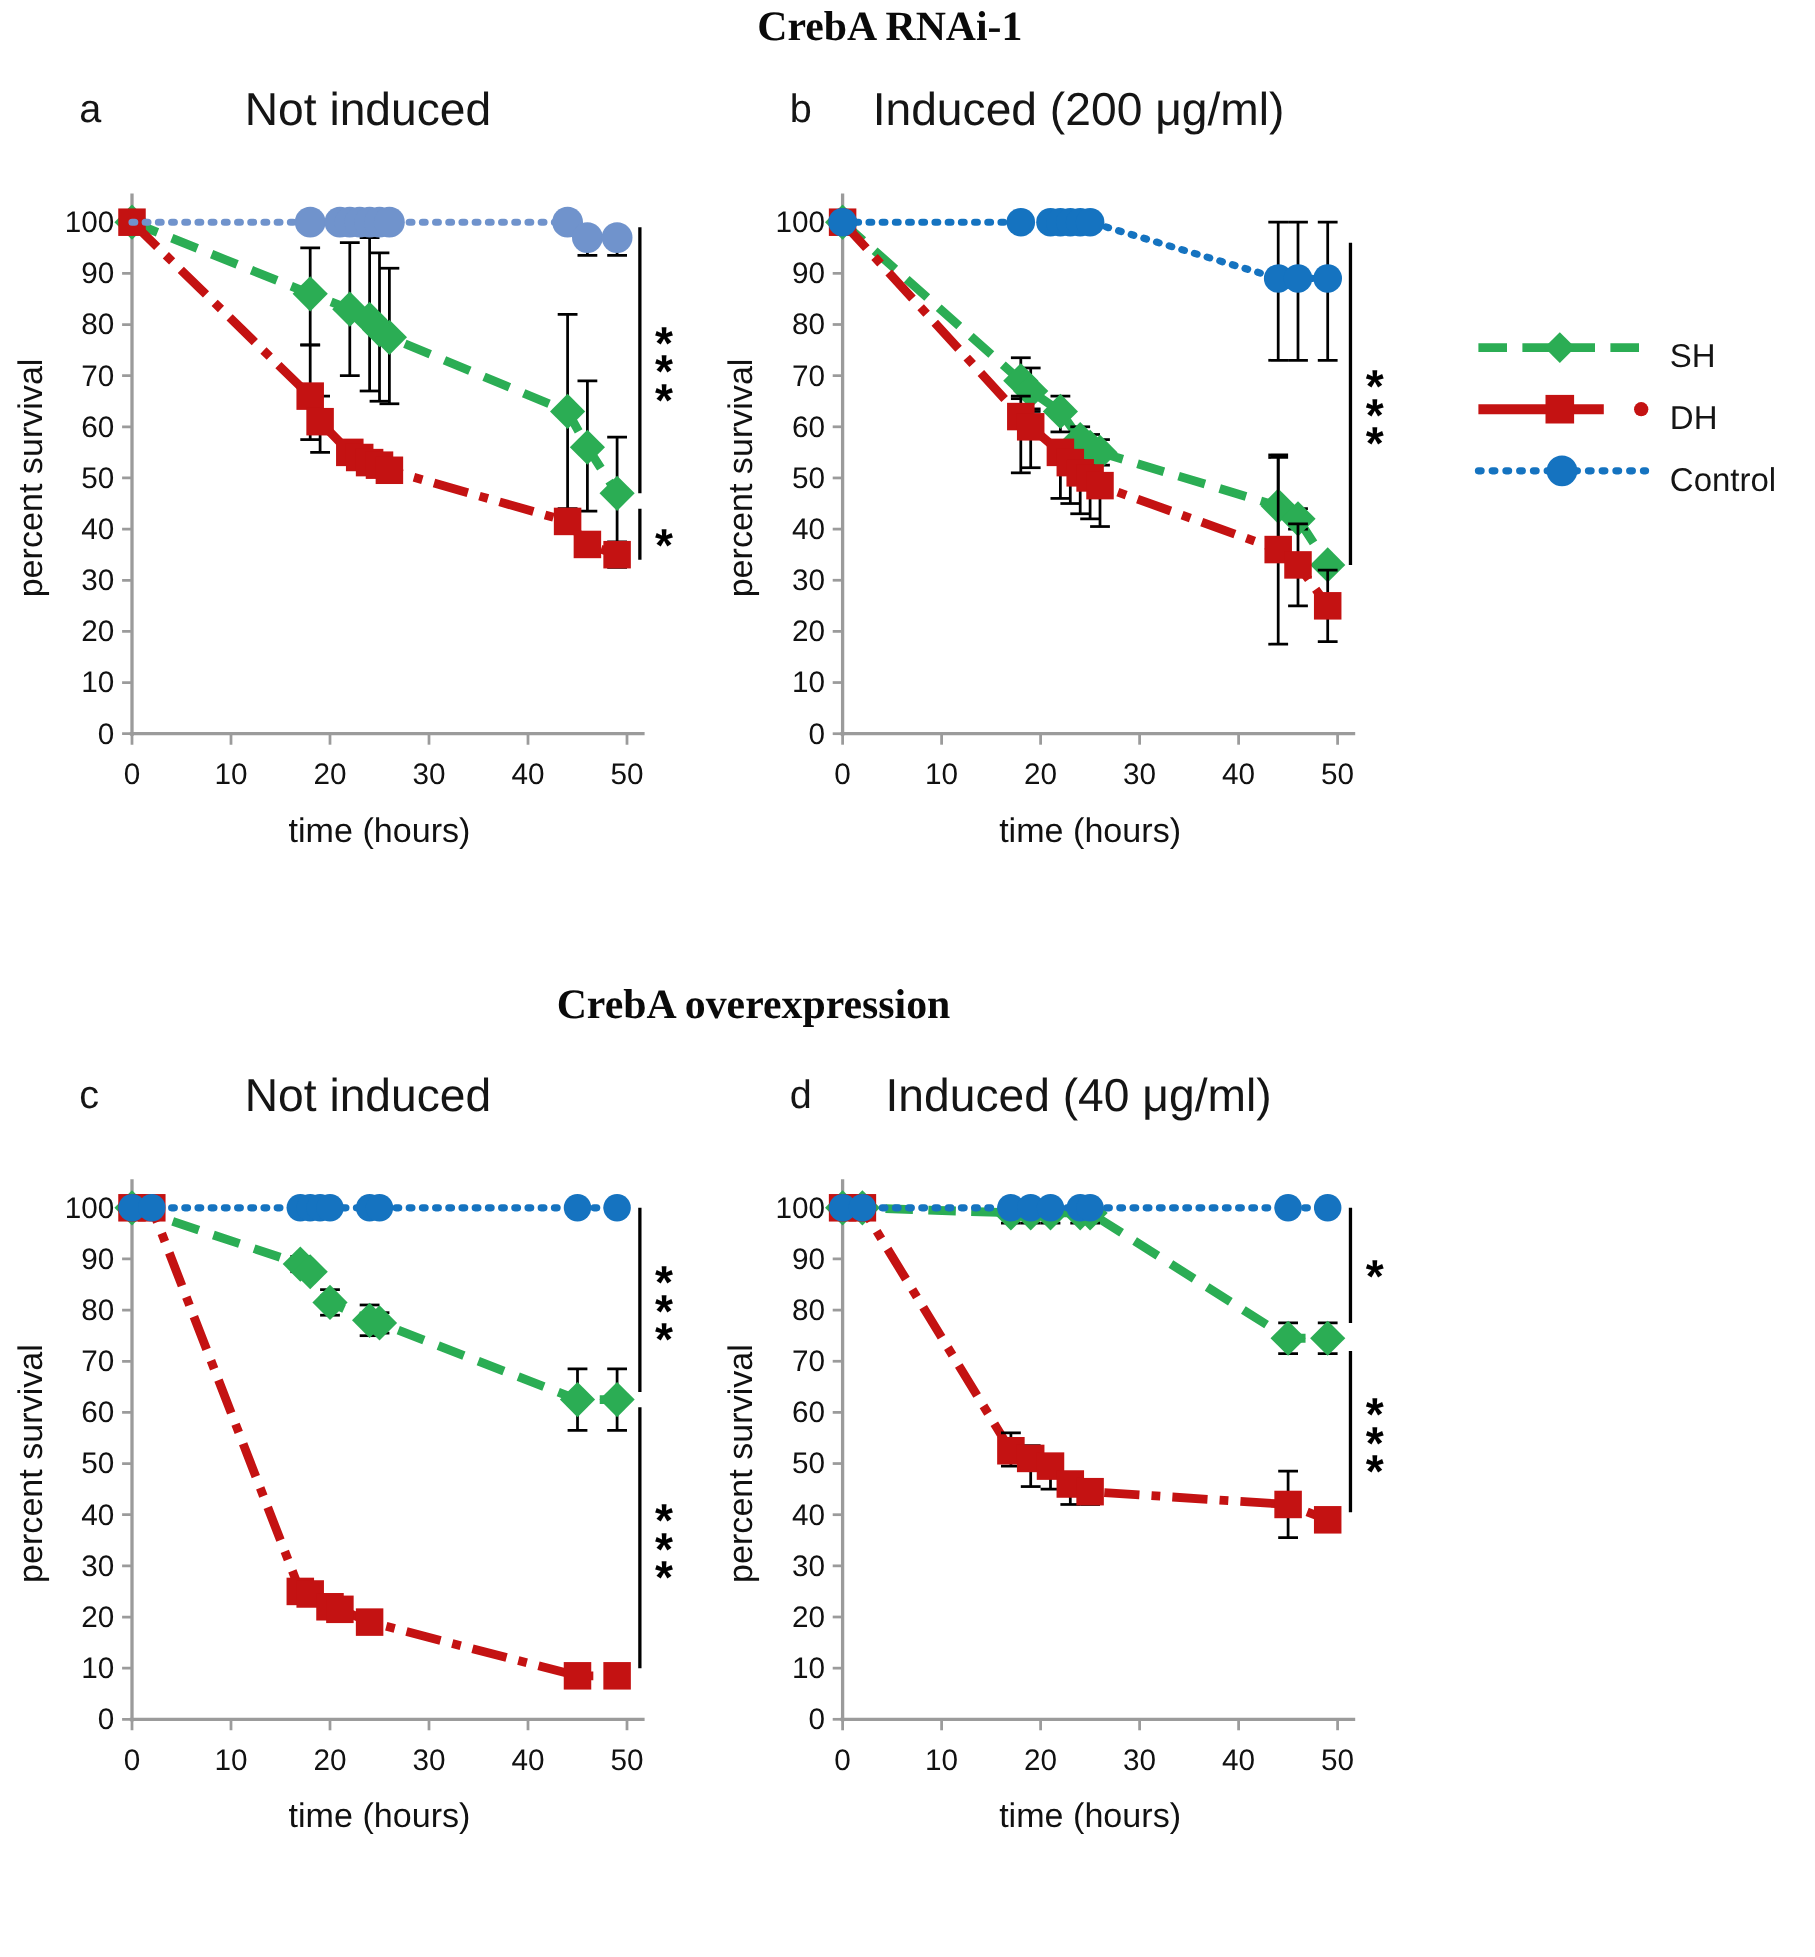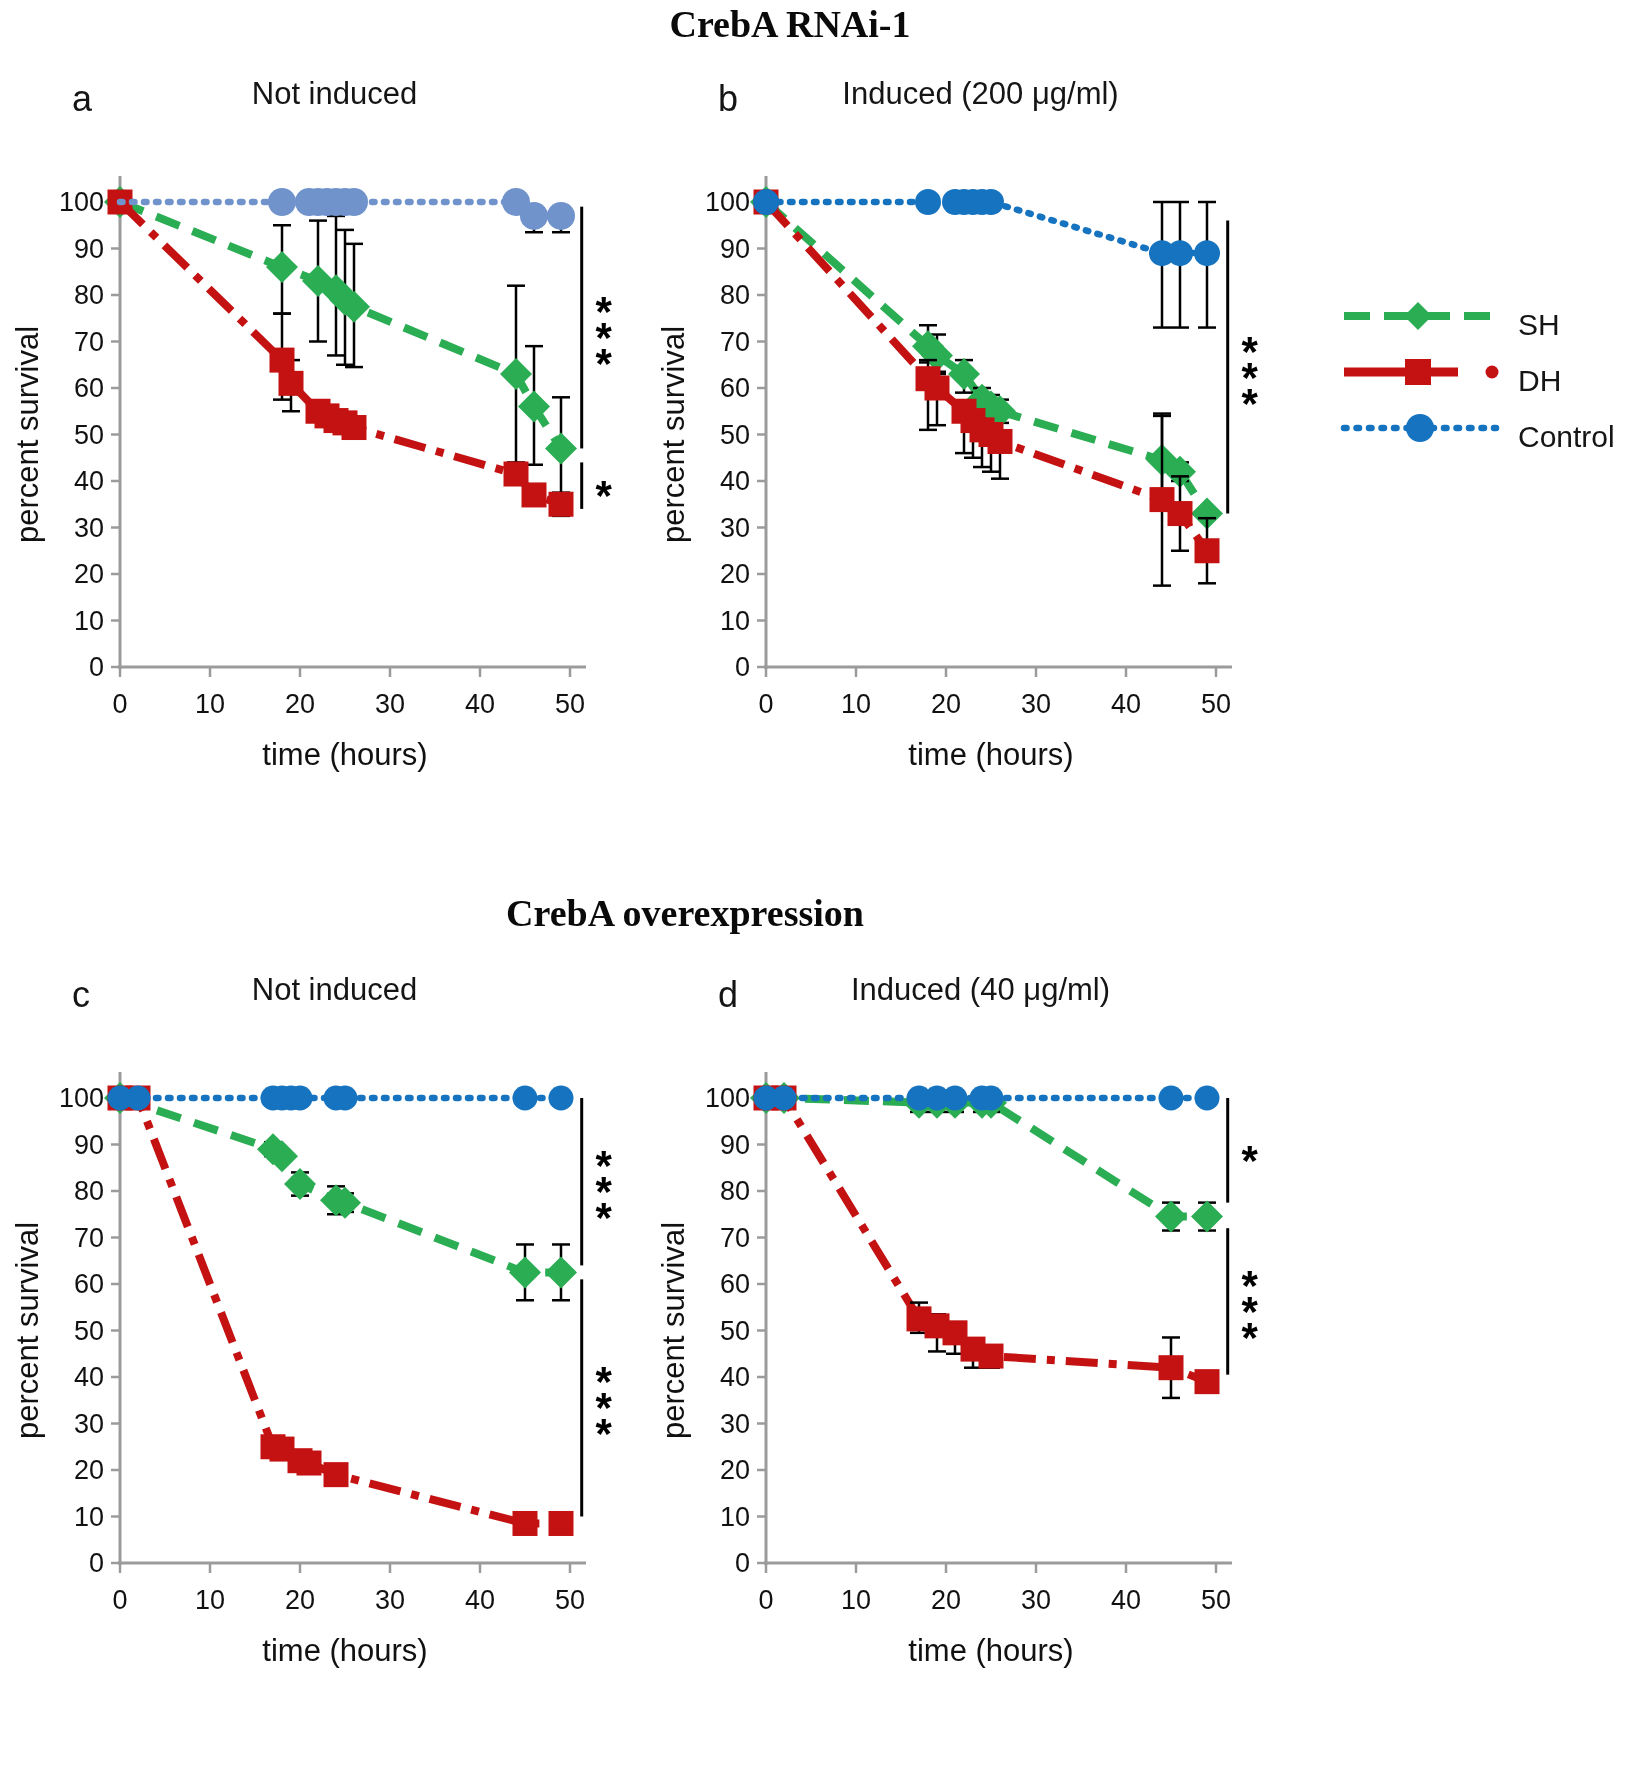--- a/index.html
+++ b/index.html
@@ -1,30 +1,30 @@
 <!DOCTYPE html>
 <html><head>
 <meta charset="utf-8">
 <style>
   html,body{margin:0;padding:0;background:#fff;}
   .page{position:relative;width:1650px;height:1779px;background:#ffffff;overflow:hidden;
         font-family:"Liberation Sans",sans-serif;color:#111;}
   .fig-title{position:absolute;text-align:center;font-family:"Liberation Serif",serif;
              font-weight:bold;font-size:38px;color:#0a0a0a;}
-  .fig-title.t1{top:2px;left:0;width:1580px;}
+  .fig-title.t1{top:2px;left:0;width:1580px;padding-left:19px;}
   .fig-title.t2{top:891px;left:0;width:1330px;padding-left:20px;}
   .panel{position:absolute;width:645px;height:800px;}
   .panel.pa{left:12px;top:52px;}
   .panel.pb{left:658px;top:52px;}
   .panel.pc{left:12px;top:948px;}
   .panel.pd{left:658px;top:948px;}
   .panel-header{position:relative;height:92px;}
   .panel-letter{position:absolute;left:60px;top:26px;font-size:36px;color:#151515;}
   .panel-subtitle{position:absolute;left:0;top:24px;width:100%;text-align:center;
-                  font-size:31px;color:#151515;}
+                  font-size:42px;color:#151515;}
   .chart{display:block;}
   .tick{font-family:"Liberation Sans",sans-serif;font-size:27px;fill:#111;}
   .axtitle{font-family:"Liberation Sans",sans-serif;font-size:31px;fill:#111;}
   .star{font-family:"Liberation Sans",sans-serif;font-size:42px;font-weight:600;fill:#000;}
   .legend{position:absolute;left:1338px;top:286px;width:300px;}
   .legend-row{display:flex;align-items:flex-end;height:56px;}
   .legend-label{font-size:30px;color:#151515;margin-left:10px;}
 </style>
 </head>
 <body>

